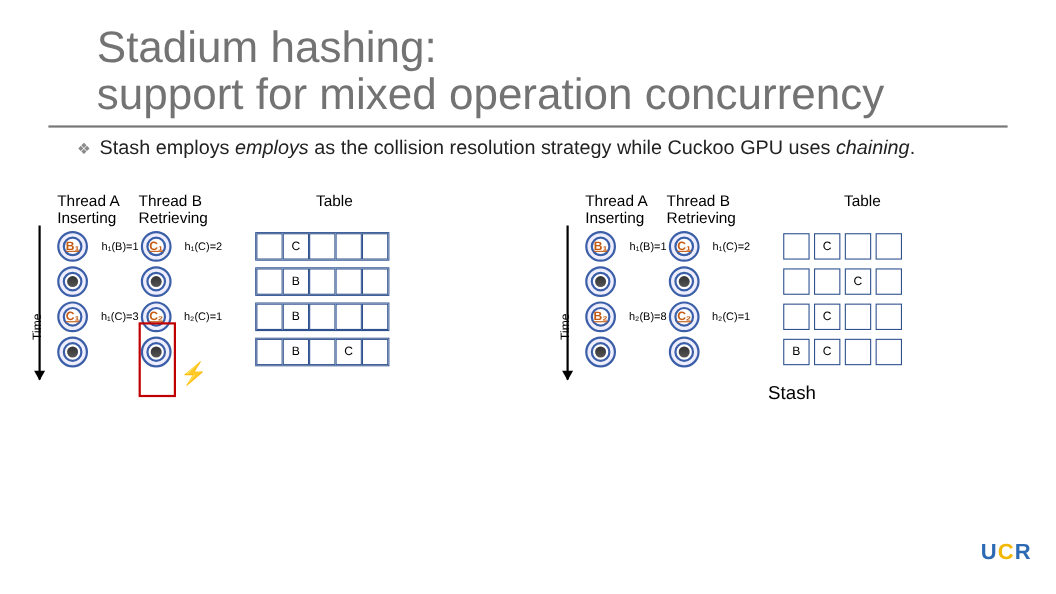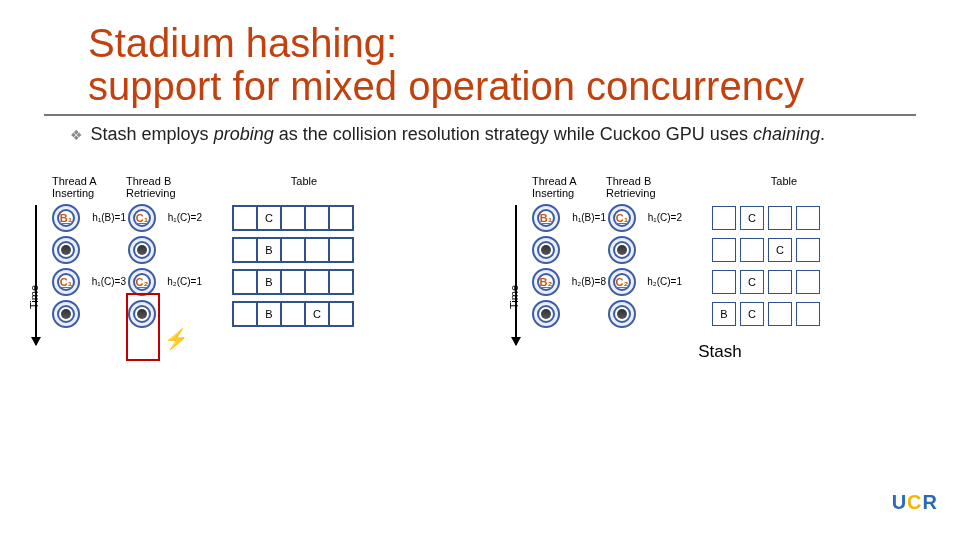--- a/index.html
+++ b/index.html
@@ -1,25 +1,25 @@
 <!DOCTYPE html>
 <html><head>
 <meta charset="utf-8">
 <style>
   * { box-sizing: border-box; margin: 0; padding: 0; }
   body { font-family: "Segoe UI", Arial, sans-serif; width: 960px; height: 540px; background: #fff; position: relative; }
-  .title { font-size: 40px; font-weight: 300; color: #c2410c; padding: 22px 0 0 88px; line-height: 1.08; }
+  .title { font-size: 40px; font-weight: 300; color: #737373; padding: 22px 0 0 88px; line-height: 1.08; }
   .title-underline { border-bottom: 2px solid #777; margin: 6px 44px 0 44px; }
   .bullet-row { display: flex; align-items: baseline; padding: 8px 0 0 70px; font-size: 18px; color: #222; }
   .bullet-row .diamond { color: #8a8a8a; margin-right: 8px; font-size: 14px; }
   .bullet-row em { font-style: italic; }
   .diagrams { display: flex; justify-content: space-around; padding-top: 30px; }
   .diagram { position: relative; }
   .col-labels { display: flex; }
-  .col-label { font-size: 11px; text-align: left; line-height: 1.1; font-weight: 500; }
+  .col-label { font-size: 14px; text-align: left; line-height: 1.1; font-weight: 500; }
   .time-axis { position: absolute; left: -2px; top: 30px; width: 14px; height: 140px; }
   .time-axis .axis-label { font-size: 11px; transform: rotate(-90deg); transform-origin: left top; position: absolute; left: 0; top: 104px; white-space: nowrap; }
   .time-axis .arrow { position: absolute; left: 7px; top: 0; width: 2px; height: 140px; background: #000; }
   .time-axis .arrow::after { content: ''; position: absolute; bottom: -1px; left: -4px; border-left: 5px solid transparent; border-right: 5px solid transparent; border-top: 9px solid #000; }
   .rows { display: flex; flex-direction: column; gap: 4px; margin-top: 4px; }
   .row { display: flex; align-items: center; gap: 2px; position: relative; }
   .circle { width: 28px; height: 28px; border-radius: 50%; border: 2.5px solid #3a5ea8; background: radial-gradient(circle at 50% 50%, #fff 0%, #fff 35%, #eef 60%, #dde 100%); display: flex; align-items: center; justify-content: center; font-size: 10px; font-weight: 600; color: #c55a11; position: relative; }
   .circle::before { content: ''; position: absolute; inset: 3px; border-radius: 50%; border: 2px solid #3a5ea8; }
   .circle .inner { position: absolute; inset: 7px; border-radius: 50%; background: #fff; display: flex; align-items: center; justify-content: center; }
   .circle .inner span { font-size: 11px; text-decoration: underline; }
@@ -42,21 +42,21 @@
 
 <div class="title">
   <span>Stadium hashing:</span><br>
   <span>support for mixed operation concurrency</span>
 </div>
 <div class="title-underline"></div>
 
 <div class="bullet-row">
   <span class="diamond">❖</span>
   <span>
-    <span>Stash employs </span><em>probing</em><span> as the collision resolution strategy while Cuckoo GPU uses </span><em>chaining</em><span>.</span>
+    <span>Stash employs </span><em>employs</em><span> as the collision resolution strategy while Cuckoo GPU uses </span><em>chaining</em><span>.</span>
   </span>
 </div>
 
 <div class="diagrams">
 
   <div class="diagram" style="width:420px;">
     <div class="time-axis">
       <div class="axis-label">Time</div>
       <div class="arrow"></div>
     </div>

